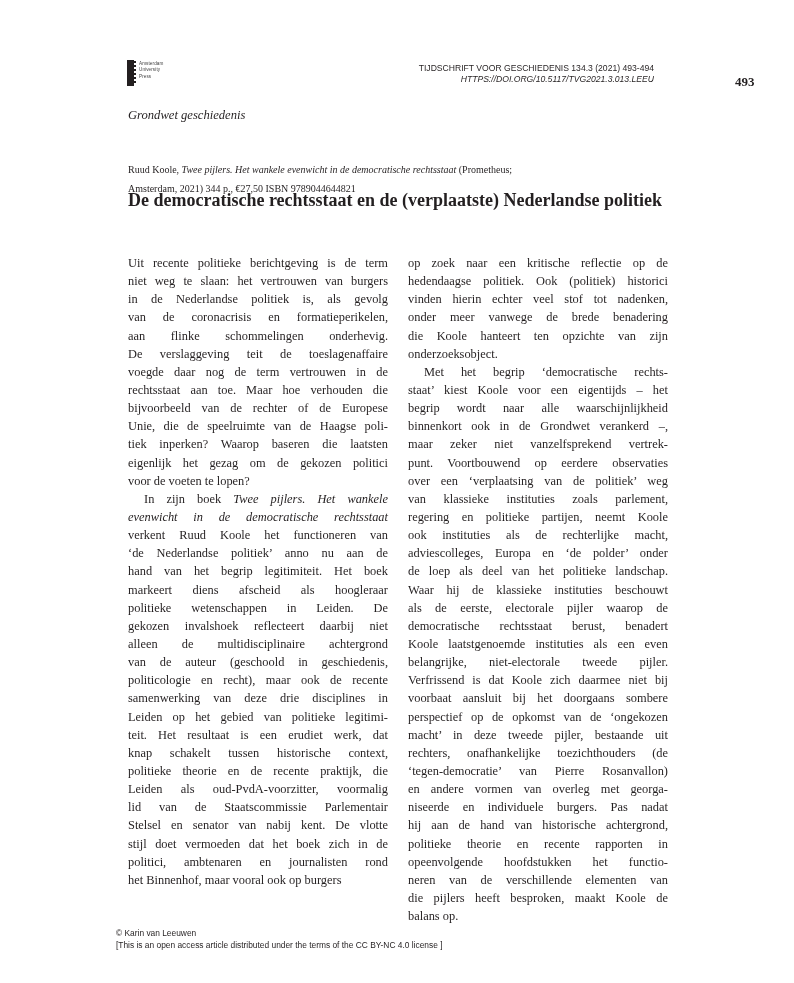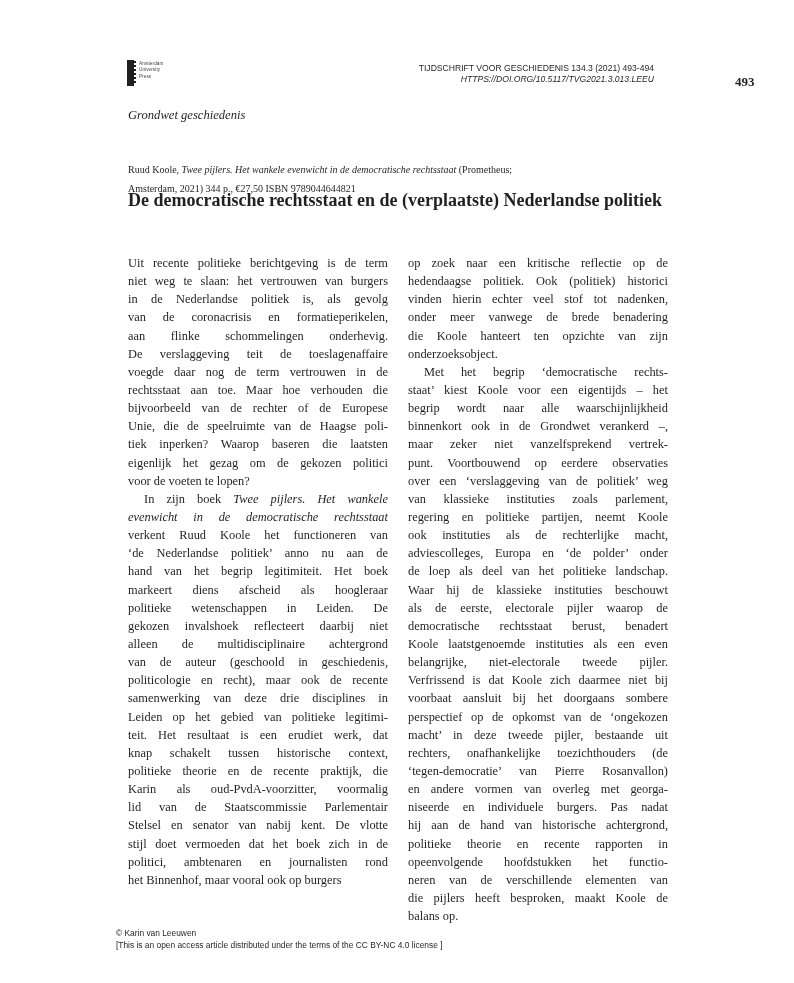--- a/index.html
+++ b/index.html
@@ -90,41 +90,41 @@
     <div class="line">politieke wetenschappen in Leiden. De</div>
     <div class="line">gekozen invalshoek reflecteert daarbij niet</div>
     <div class="line">alleen de multidisciplinaire achtergrond</div>
     <div class="line">van de auteur (geschoold in geschiedenis,</div>
     <div class="line">politicologie en recht), maar ook de recente</div>
     <div class="line">samenwerking van deze drie disciplines in</div>
     <div class="line">Leiden op het gebied van politieke legitimi-</div>
     <div class="line">teit. Het resultaat is een erudiet werk, dat</div>
     <div class="line">knap schakelt tussen historische context,</div>
     <div class="line">politieke theorie en de recente praktijk, die</div>
-    <div class="line">Karin als oud-PvdA-voorzitter, voormalig</div>
+    <div class="line">Leiden als oud-PvdA-voorzitter, voormalig</div>
     <div class="line">lid van de Staatscommissie Parlementair</div>
     <div class="line">Stelsel en senator van nabij kent. De vlotte</div>
     <div class="line">stijl doet vermoeden dat het boek zich in de</div>
     <div class="line">politici, ambtenaren en journalisten rond</div>
     <div class="line last">het Binnenhof, maar vooral ook op burgers</div>
   </div>
 <div class="col right" id="right-col">
     <div class="line">op zoek naar een kritische reflectie op de</div>
     <div class="line">hedendaagse politiek. Ook (politiek) historici</div>
     <div class="line">vinden hierin echter veel stof tot nadenken,</div>
     <div class="line">onder meer vanwege de brede benadering</div>
     <div class="line">die Koole hanteert ten opzichte van zijn</div>
     <div class="line last">onderzoeksobject.</div>
     <div class="line indent">Met het begrip ‘democratische rechts-</div>
     <div class="line">staat’ kiest Koole voor een eigentijds – het</div>
     <div class="line">begrip wordt naar alle waarschijnlijkheid</div>
     <div class="line">binnenkort ook in de Grondwet verankerd –,</div>
     <div class="line">maar zeker niet vanzelfsprekend vertrek-</div>
     <div class="line">punt. Voortbouwend op eerdere observaties</div>
-    <div class="line">over een ‘verslaggeving van de politiek’ weg</div>
+    <div class="line">over een ‘verplaatsing van de politiek’ weg</div>
     <div class="line">van klassieke instituties zoals parlement,</div>
     <div class="line">regering en politieke partijen, neemt Koole</div>
     <div class="line">ook instituties als de rechterlijke macht,</div>
     <div class="line">adviescolleges, Europa en ‘de polder’ onder</div>
     <div class="line">de loep als deel van het politieke landschap.</div>
     <div class="line">Waar hij de klassieke instituties beschouwt</div>
     <div class="line">als de eerste, electorale pijler waarop de</div>
     <div class="line">democratische rechtsstaat berust, benadert</div>
     <div class="line">Koole laatstgenoemde instituties als een even</div>
     <div class="line">belangrijke, niet-electorale tweede pijler.</div>

